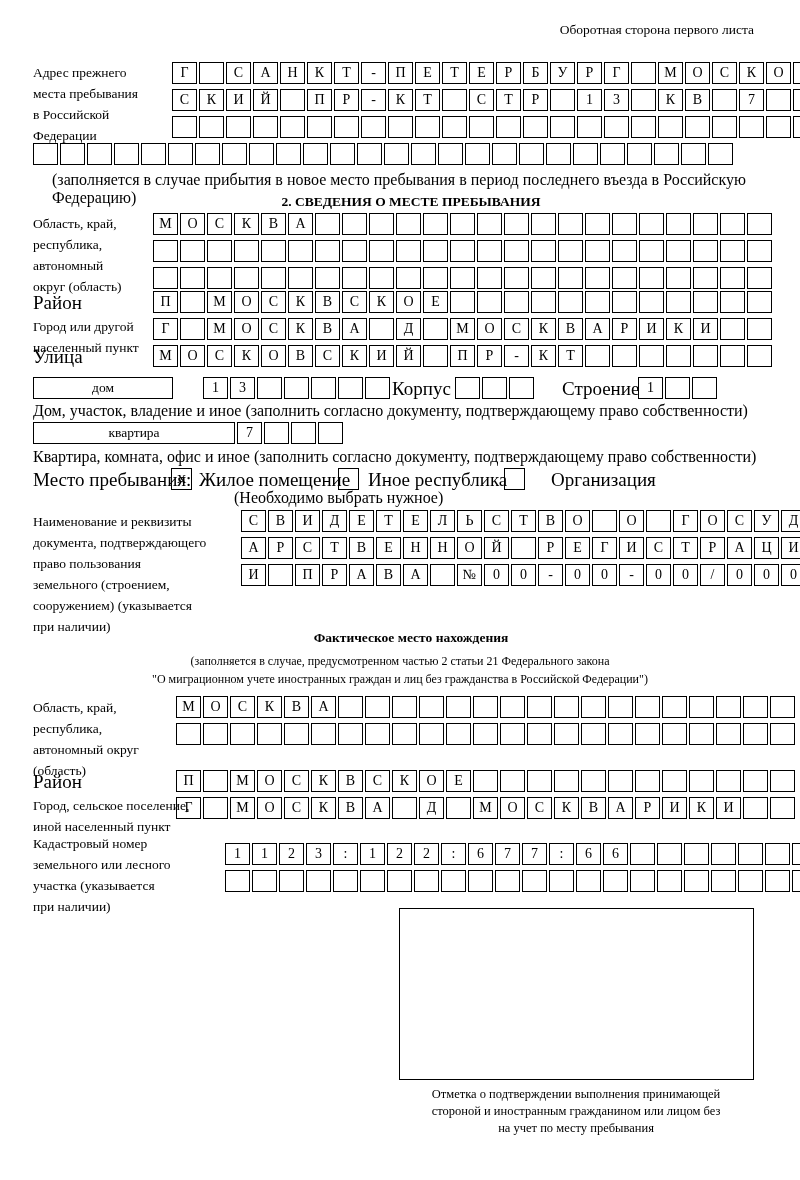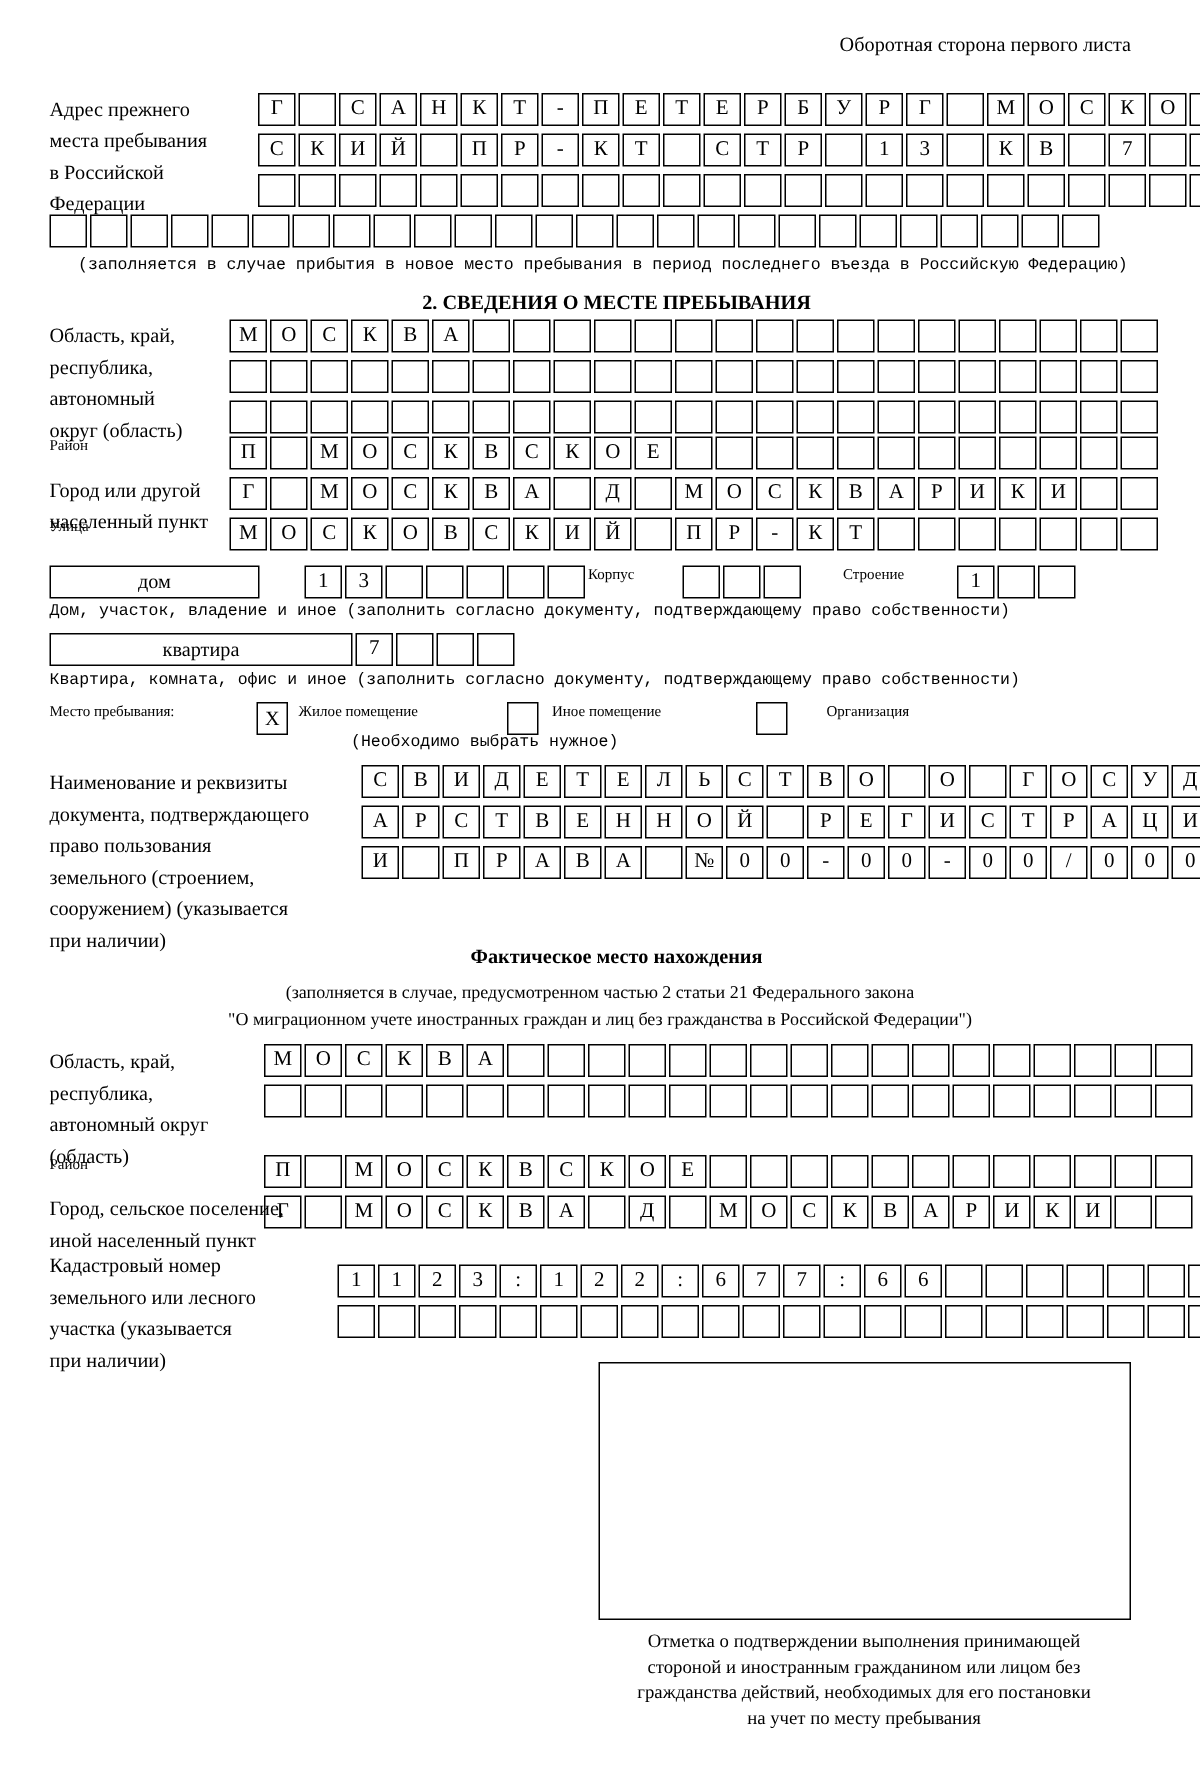--- a/index.html
+++ b/index.html
@@ -37,22 +37,22 @@
   .center-note{position:absolute;width:100%;text-align:center;font-size:12px;}
 
   .lblbox{
     position:absolute;
     border:1px solid #000;
     box-sizing:border-box;
     height:22px;
     display:flex;align-items:center;justify-content:center;
     font-size:13.5px;
   }
-  .plain-text{position:absolute;font-size:10px;}
-  .plain-small{position:absolute;font-size:11px;font-family:Liberation Mono, monospace;}
+  .plain-text{position:absolute;font-size:19px;}
+  .plain-small{position:absolute;font-size:16px;}
 
   .bigbox{
     position:absolute;
     border:1px solid #000;
     box-sizing:border-box;
   }
   .footnote{
     position:absolute;
     text-align:center;
     font-size:12.5px;
@@ -383,21 +383,21 @@
       <div class="bx"></div>
       <div class="bx"></div>
       <div class="bx"></div>
     </div>
   <div class="plain-small" style="left:33px;top:448px;">Квартира, комната, офис и иное (заполнить согласно документу, подтверждающему право собственности)</div>
 
   <div class="plain-text" style="left:33px;top:469px;">Место пребывания:</div>
   <div class="lblbox" style="left:171px;top:468px;width:21px;">X</div>
   <div class="plain-text" style="left:199px;top:469px;">Жилое помещение</div>
   <div class="lblbox" style="left:338px;top:468px;width:21px;"></div>
-  <div class="plain-text" style="left:368px;top:469px;">Иное помещение</div>
+  <div class="plain-text" style="left:368px;top:469px;">Иное республика</div>
   <div class="lblbox" style="left:504px;top:468px;width:21px;"></div>
   <div class="plain-text" style="left:551px;top:469px;">Организация</div>
   <div class="plain-small" style="left:234px;top:489px;">(Необходимо выбрать нужное)</div>
 
   <div class="multiline" style="left:33px;top:511px;">
     <div>Наименование и реквизиты</div>
     <div>документа, подтверждающего</div>
     <div>право пользования</div>
     <div>земельного (строением,</div>
     <div>сооружением) (указывается</div>
@@ -643,17 +643,16 @@
       <div class="bx"></div>
       <div class="bx"></div>
       <div class="bx"></div>
       <div class="bx"></div>
     </div>
 
   <div class="bigbox" style="left:399px;top:908px;width:355px;height:172px;"></div>
   <div class="footnote" style="left:396px;top:1086px;">
     <div>Отметка о подтверждении выполнения принимающей</div>
     <div>стороной и иностранным гражданином или лицом без</div>
-    <div>гражданства действий, необходимых для его постановки</div>
     <div>на учет по месту пребывания</div>
   </div>
 
 </div>
 
 </body></html>

